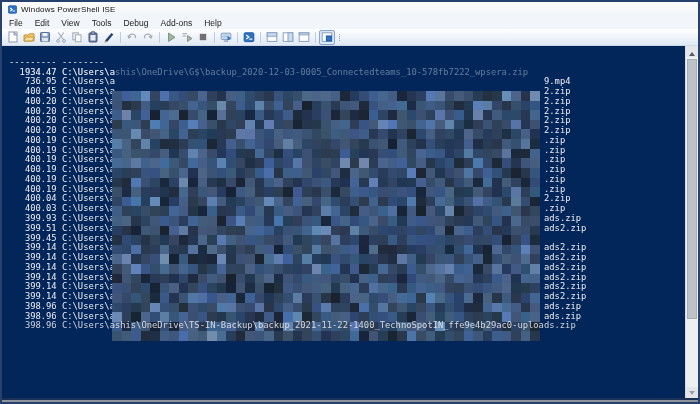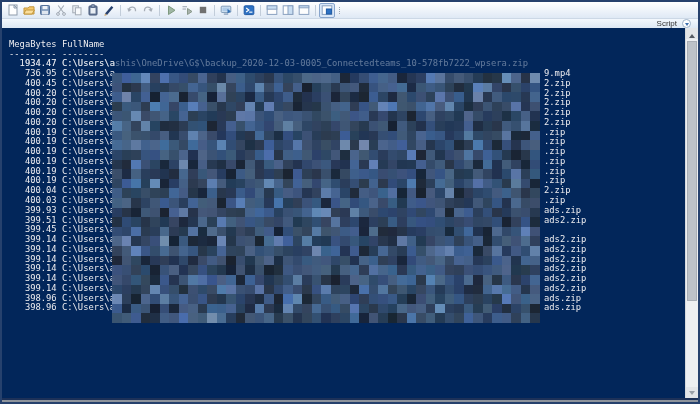--- a/index.html
+++ b/index.html
@@ -52,21 +52,40 @@
   .sarr.up::after{top:3px;border:3px solid transparent;border-bottom:4px solid #565b63;}
   .sarr.down::after{top:4px;border:3px solid transparent;border-top:4px solid #9aa0a8;}
   .sthumb{position:absolute;left:1px;right:1px;top:13px;height:260px;background:#bdc2c8;border:1px solid #a9aeb5;}
   .bottombar{height:4px;flex:0 0 auto;background:#8e949c;border-top:2px solid #1d3158;}
 </style>
 </head>
 <body>
 
 <div class="window">
 
+  <div class="titlebar">
+    <span style="display:flex;">
+      <svg width="9" height="9" viewBox="0 0 12 12">
+          <rect x="0.5" y="1" width="11" height="10" rx="1.5" fill="#2e72c4" stroke="#1d59a4"></rect>
+          <path d="M3 4l2.6 2L3 8" fill="none" stroke="#fff" stroke-width="1.4"></path>
+          <rect x="6" y="7.4" width="3.4" height="1.2" fill="#fff"></rect>
+        </svg>
+    </span>
+    <span class="ttl">Windows PowerShell ISE</span>
+  </div>
 
+  <div class="menubar" id="menubar">
+      <span class="mitem">File</span>
+      <span class="mitem">Edit</span>
+      <span class="mitem">View</span>
+      <span class="mitem">Tools</span>
+      <span class="mitem">Debug</span>
+      <span class="mitem">Add-ons</span>
+      <span class="mitem">Help</span>
+    </div>
 
   <div class="toolbar" id="toolbar">
       <span class="tbtn">
         <svg width="12" height="12" viewBox="0 0 12 12">
           <rect x="2" y="1" width="8" height="10" fill="#fff" stroke="#8e9bab"></rect>
           <path d="M7 1l3 3H7z" fill="#dce6f0" stroke="#8e9bab"></path>
         </svg>
       </span>
       <span class="tbtn">
         <svg width="12" height="12" viewBox="0 0 12 12">
@@ -177,28 +196,23 @@
       <span class="tsep"></span>
       <span class="tbtn pressed">
         <svg width="12" height="12" viewBox="0 0 12 12">
           <rect x="1.2" y="1.8" width="9.6" height="8.6" fill="#fdfdfd" stroke="#8aa1c0"></rect>
           <rect x="5.4" y="5" width="5" height="5" fill="#2e72c4" stroke="#1d59a4"></rect>
         </svg>
       </span>
       <span class="tgrip"></span>
     </div>
 
-  <div class="scriptbar">
-    <span>Script</span>
-    <span class="chev" title=""></span>
-  </div>
 
   <div class="console" id="console">
     <div class="cline"> </div>
-    <div class="cline">MegaBytes FullName</div>
     <div class="cline">--------- --------</div>
     <div id="rows">
         <div class="cline">  1934.47 C:\Users\a<span class="ghost">  1934.47 C:\Users\ashis\OneDrive\G$\backup_2020-12-03-0005_Connectedteams_10-578fb7222_wpsera.zip</span></div>
         <div class="cline">   736.95 C:\Users\a<span class="row-end">9.mp4</span></div>
         <div class="cline">   400.45 C:\Users\a<span class="row-end">2.zip</span></div>
         <div class="cline">   400.20 C:\Users\a<span class="row-end">2.zip</span></div>
         <div class="cline">   400.20 C:\Users\a<span class="row-end">2.zip</span></div>
         <div class="cline">   400.20 C:\Users\a<span class="row-end">2.zip</span></div>
         <div class="cline">   400.20 C:\Users\a<span class="row-end">2.zip</span></div>
         <div class="cline">   400.19 C:\Users\a<span class="row-end">.zip</span></div>
@@ -213,20 +227,21 @@
         <div class="cline">   399.51 C:\Users\a<span class="row-end">ads2.zip</span></div>
         <div class="cline">   399.45 C:\Users\a</div>
         <div class="cline">   399.14 C:\Users\a<span class="row-end">ads2.zip</span></div>
         <div class="cline">   399.14 C:\Users\a<span class="row-end">ads2.zip</span></div>
         <div class="cline">   399.14 C:\Users\a<span class="row-end">ads2.zip</span></div>
         <div class="cline">   399.14 C:\Users\a<span class="row-end">ads2.zip</span></div>
         <div class="cline">   399.14 C:\Users\a<span class="row-end">ads2.zip</span></div>
         <div class="cline">   399.14 C:\Users\a<span class="row-end">ads2.zip</span></div>
         <div class="cline">   398.96 C:\Users\a<span class="row-end">ads.zip</span></div>
         <div class="cline">   398.96 C:\Users\a<span class="row-end">ads.zip</span></div>
+        <div class="cline revealed">   398.96 C:\Users\ashis\OneDrive\TS-IN-Backup\backup_2021-11-22-1400_TechnoSpotIN_ffe9e4b29ac0-uploads.zip</div>
       </div>
     <div class="cline"> </div>
     <div class="cline"> </div>
 
     <div class="mosaic" id="mosaic">
         <span style="background: rgb(59, 87, 124);"></span>
         <span style="background: rgb(65, 96, 158);"></span>
         <span style="background: rgb(64, 105, 148);"></span>
         <span style="background: rgb(103, 140, 191);"></span>
         <span style="background: rgb(53, 68, 97);"></span>

